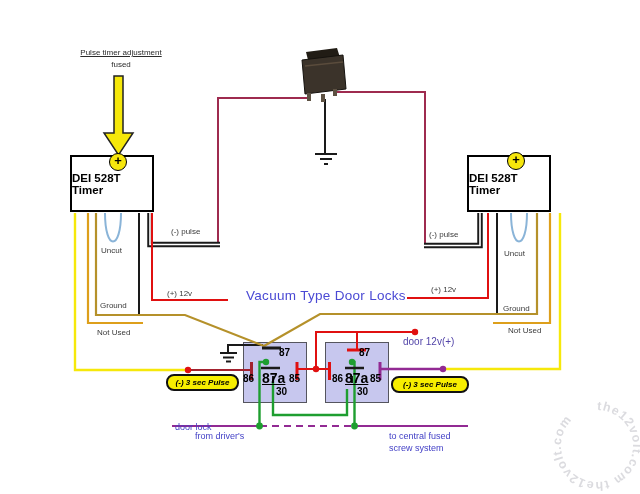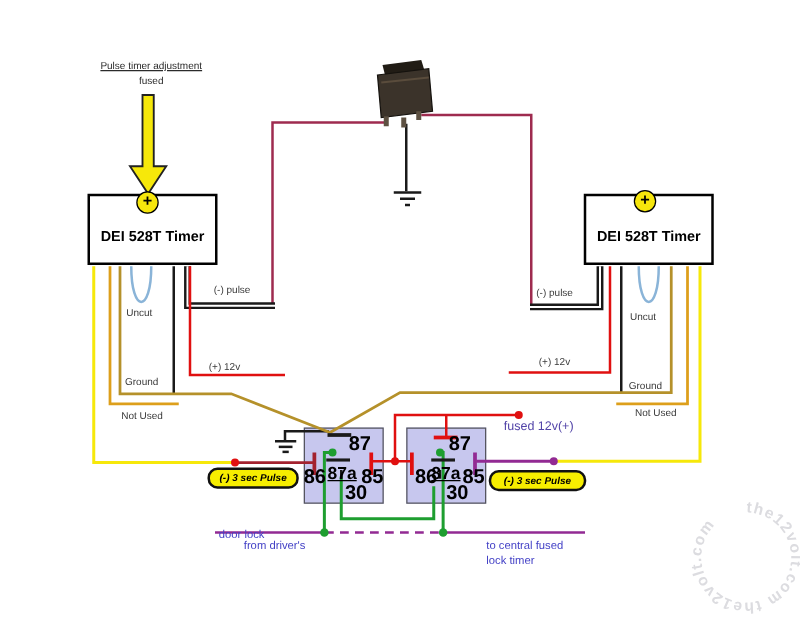--- a/index.html
+++ b/index.html
@@ -4,31 +4,31 @@
 <style>
   html,body{margin:0;padding:0;background:#fff;}
   .stage{position:relative;width:640px;height:494px;background:#ffffff;overflow:hidden;
          font-family:"Liberation Sans", sans-serif;}
   .abs{position:absolute;white-space:nowrap;}
   
   .wm-center{left:170px;top:383px;font-size:46px;font-weight:bold;font-style:italic;
              color:rgba(80,80,105,0.10);letter-spacing:0px;z-index:0;}
   .wm-ring{position:absolute;left:0;top:0;z-index:0;}
   
-  .timerbox{position:absolute;width:104px;height:57px;background:#fff;border:2px solid #000;
+  .timerbox{position:absolute;width:84px;height:57px;background:#fff;border:2px solid #000;
             box-sizing:border-box;display:flex;align-items:flex-end;justify-content:center;
             padding-bottom:14px;z-index:1;}
   .timerbox .tlabel{font-size:11.5px;font-weight:bold;color:#000;}
   .screw{position:absolute;width:18px;height:18px;border-radius:50%;background:#f6e60c;
          border:1.5px solid #000;box-sizing:border-box;color:#000;font-size:13px;font-weight:bold;
          line-height:14px;text-align:center;z-index:3;}
   
   .relaybox{position:absolute;width:64px;height:61px;background:#c7c7ee;border:1px solid #55555e;
             box-sizing:border-box;z-index:1;}
-  .pin{position:absolute;font-size:16px;font-weight:bold;color:#000;z-index:3;}
+  .pin{position:absolute;font-size:10px;font-weight:bold;color:#000;z-index:3;}
   .pin.small{font-size:14px;text-decoration:underline;}
   
   .wlabel{font-size:8px;color:#3a3a3a;z-index:3;}
   
   .title{left:246px;top:288px;font-size:13.5px;color:#4a49d4;z-index:3;letter-spacing:.3px;}
   .fused{left:403px;top:336px;font-size:10px;color:#5244a8;z-index:3;}
   .note{font-size:9px;color:#4341c6;line-height:11px;z-index:3;white-space:nowrap;}
   .badge{position:absolute;background:#f7ee00;border:2px solid #111;border-radius:8px;
          display:flex;align-items:center;justify-content:center;font-size:8px;font-weight:bold;
          font-style:italic;color:#000;z-index:3;box-sizing:border-box;}
@@ -156,34 +156,35 @@
   <div class="abs wlabel" style="left:429px;top:230px;">(-) pulse</div>
   <div class="abs wlabel" style="left:101px;top:246px;">Uncut</div>
   <div class="abs wlabel" style="left:504px;top:249px;">Uncut</div>
   <div class="abs wlabel" style="left:167px;top:289px;">(+) 12v</div>
   <div class="abs wlabel" style="left:431px;top:285px;">(+) 12v</div>
   <div class="abs wlabel" style="left:100px;top:301px;">Ground</div>
   <div class="abs wlabel" style="left:503px;top:304px;">Ground</div>
   <div class="abs wlabel" style="left:97px;top:328px;">Not Used</div>
   <div class="abs wlabel" style="left:508px;top:326px;">Not Used</div>
 
-  <div class="abs fused">fused 12v(+)</div>
+  <div class="abs title">Vacuum Type Door Locks</div>
+  <div class="abs fused">door 12v(+)</div>
 
   <div class="pin" style="left:279px;top:347px;">87</div>
   <div class="pin small" style="left:262px;top:370px;">87a</div>
   <div class="pin" style="left:243px;top:373px;">86</div>
   <div class="pin" style="left:289px;top:373px;">85</div>
   <div class="pin" style="left:276px;top:386px;">30</div>
   <div class="pin" style="left:359px;top:347px;">87</div>
   <div class="pin small" style="left:345px;top:370px;">87a</div>
   <div class="pin" style="left:332px;top:373px;">86</div>
   <div class="pin" style="left:370px;top:373px;">85</div>
   <div class="pin" style="left:357px;top:386px;">30</div>
 
   <div class="badge" style="left:166px;top:374px;width:73px;height:17px;">(-) 3 sec Pulse</div>
   <div class="badge" style="left:391px;top:376px;width:78px;height:17px;">(-) 3 sec Pulse</div>
 
   <div class="abs note" style="left:175px;top:431px;padding-left:20px;">from driver's</div>
   <div class="abs note" style="left:175px;top:422px;">door lock</div>
   <div class="abs note" style="left:389px;top:431px;">to central fused</div>
-  <div class="abs note" style="left:389px;top:443px;">lock timer</div>
+  <div class="abs note" style="left:389px;top:443px;">screw system</div>
 
 </div>
 
 </body></html>

